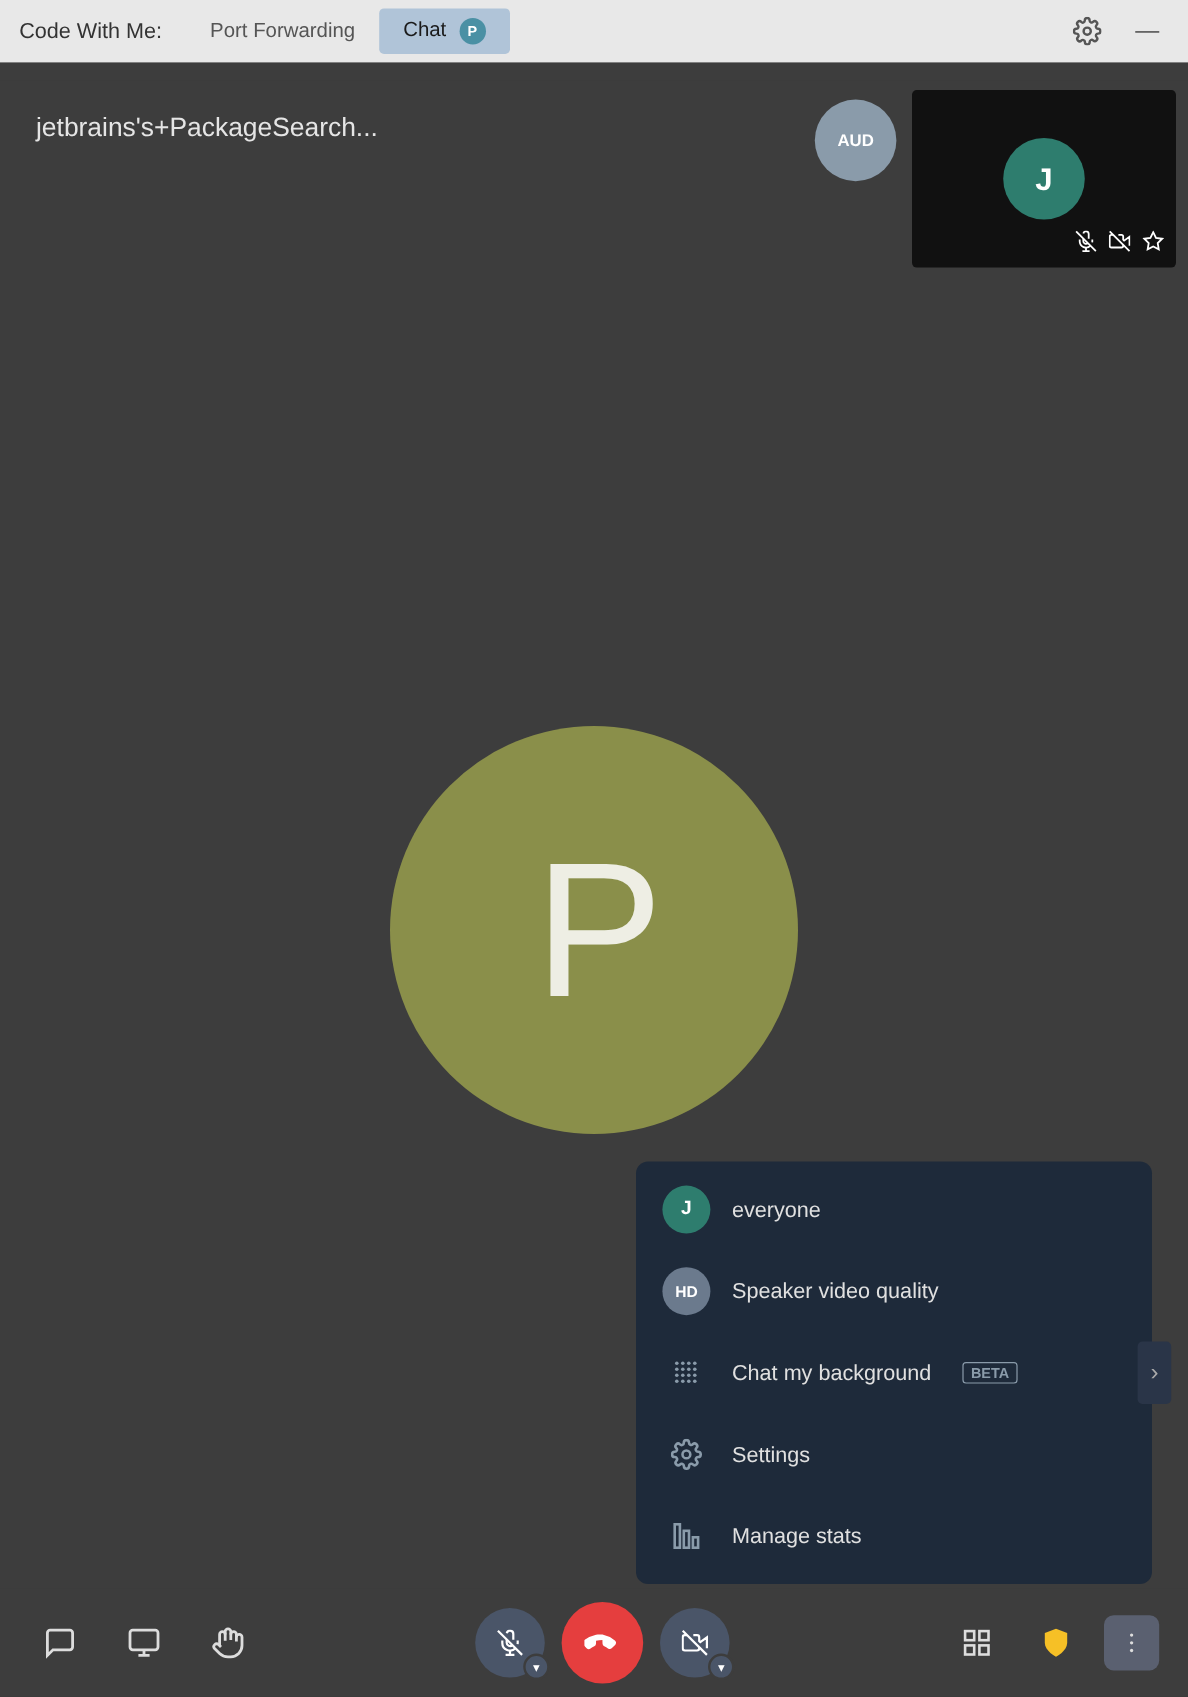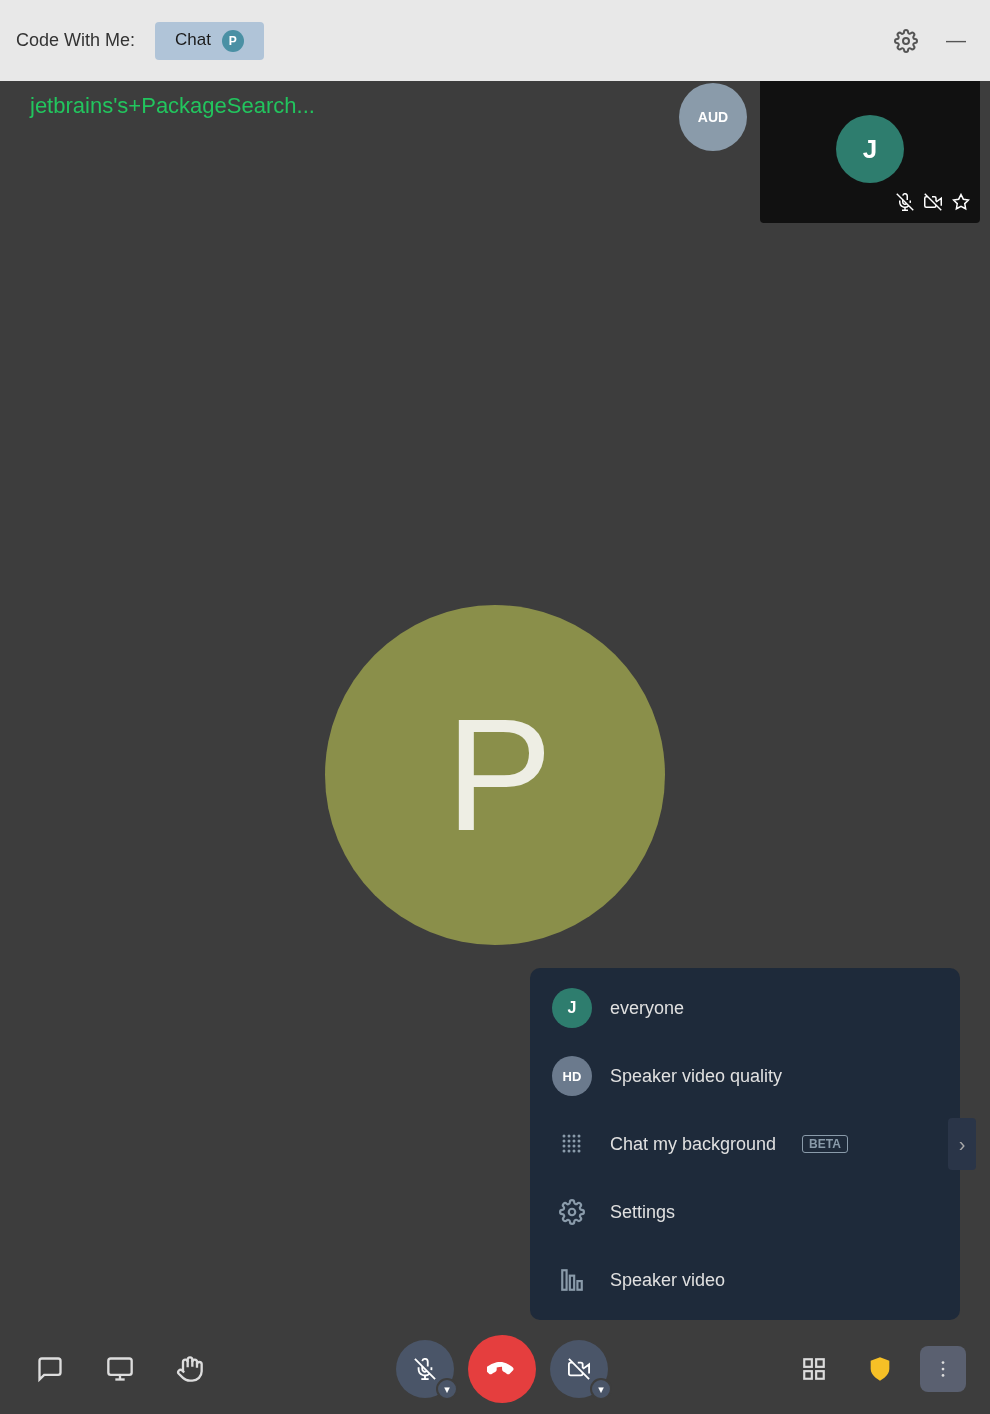--- a/index.html
+++ b/index.html
@@ -8,21 +8,21 @@
       height: 1414px;
       background: #3d3d3d;
       font-family: -apple-system, BlinkMacSystemFont, 'Segoe UI', sans-serif;
       overflow: hidden;
       position: relative;
     }
 
     
     .top-bar {
       width: 100%;
-      height: 81px;
+      height: 52px;
       background: #e8e8e8;
       display: flex;
       align-items: center;
       padding: 0 16px;
       position: relative;
       z-index: 10;
     }
     .top-bar-title {
       font-size: 18px;
       color: #333;
@@ -93,21 +93,21 @@
       bottom: 0;
       background: #3d3d3d;
     }
 
     
     .session-title {
       position: absolute;
       top: 26px;
       left: 30px;
       font-size: 22px;
-      color: #22c55e;
+      color: #e5e5e5;
       font-weight: 400;
     }
 
     
     .aud-badge {
       position: absolute;
       top: 16px;
       right: 243px;
       width: 68px;
       height: 68px;
@@ -403,20 +403,23 @@
     .icon-svg {
       width: 24px;
       height: 24px;
     }
   </style>
 </head>
 <body>
 
 <div class="top-bar">
   <span class="top-bar-title">Code With Me:</span>
+  <div class="tab">
+    <span>Port Forwarding</span>
+  </div>
   <div class="tab active">
     <span>Chat</span>
     <span class="tab-badge">P</span>
   </div>
   <div class="top-bar-spacer"></div>
   <div class="top-bar-actions">
     <div class="gear-btn">
       <svg class="icon-svg" viewBox="0 0 24 24" fill="none" stroke="#555" stroke-width="2">
         <circle cx="12" cy="12" r="3"></circle>
         <path d="M19.4 15a1.65 1.65 0 0 0 .33 1.82l.06.06a2 2 0 0 1-2.83 2.83l-.06-.06a1.65 1.65 0 0 0-1.82-.33 1.65 1.65 0 0 0-1 1.51V21a2 2 0 0 1-4 0v-.09A1.65 1.65 0 0 0 9 19.4a1.65 1.65 0 0 0-1.82.33l-.06.06a2 2 0 0 1-2.83-2.83l.06-.06A1.65 1.65 0 0 0 4.68 15a1.65 1.65 0 0 0-1.51-1H3a2 2 0 0 1 0-4h.09A1.65 1.65 0 0 0 4.6 9a1.65 1.65 0 0 0-.33-1.82l-.06-.06a2 2 0 0 1 2.83-2.83l.06.06A1.65 1.65 0 0 0 9 4.68a1.65 1.65 0 0 0 1-1.51V3a2 2 0 0 1 4 0v.09a1.65 1.65 0 0 0 1 1.51 1.65 1.65 0 0 0 1.82-.33l.06-.06a2 2 0 0 1 2.83 2.83l-.06.06A1.65 1.65 0 0 0 19.4 9a1.65 1.65 0 0 0 1.51 1H21a2 2 0 0 1 0 4h-.09a1.65 1.65 0 0 0-1.51 1z"></path>
@@ -521,21 +524,21 @@
 
 
     <div class="menu-item">
       <div class="menu-icon stats-m">
         <svg width="26" height="26" viewBox="0 0 24 24" fill="none" stroke="#8a9baa" stroke-width="2">
           <rect x="3" y="3" width="4" height="18"></rect>
           <rect x="10" y="8" width="4" height="13"></rect>
           <rect x="17" y="13" width="4" height="8"></rect>
         </svg>
       </div>
-      <span>Speaker video</span>
+      <span>Manage stats</span>
     </div>
 
     <div class="chevron-right">›</div>
   </div>
 
   <div class="bottom-bar">
     <div class="bottom-left">
 
       <div class="bottom-btn">
         <svg width="28" height="28" viewBox="0 0 24 24" fill="none" stroke="#ddd" stroke-width="2">

